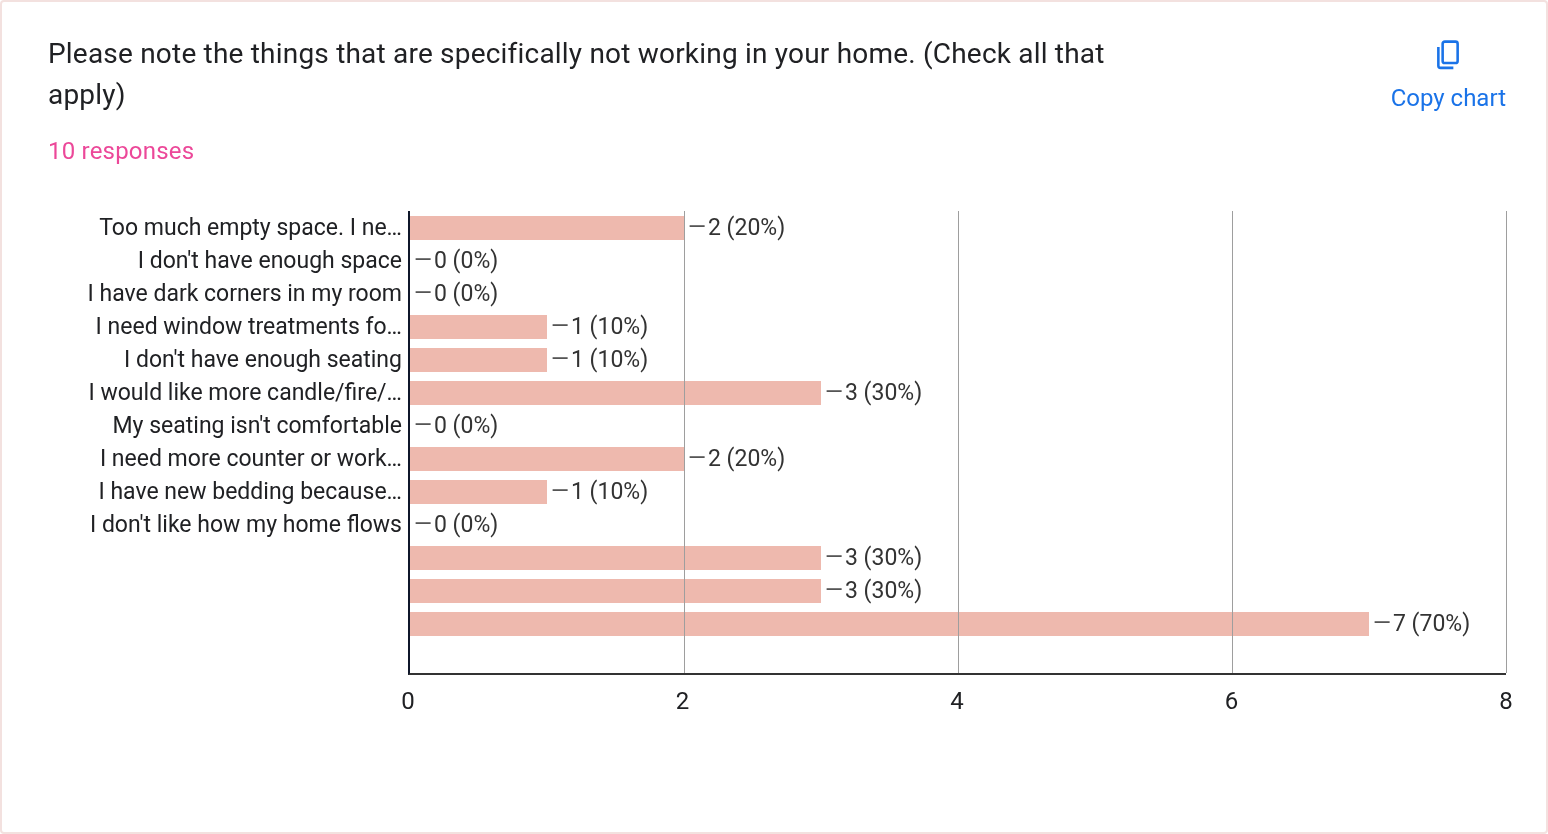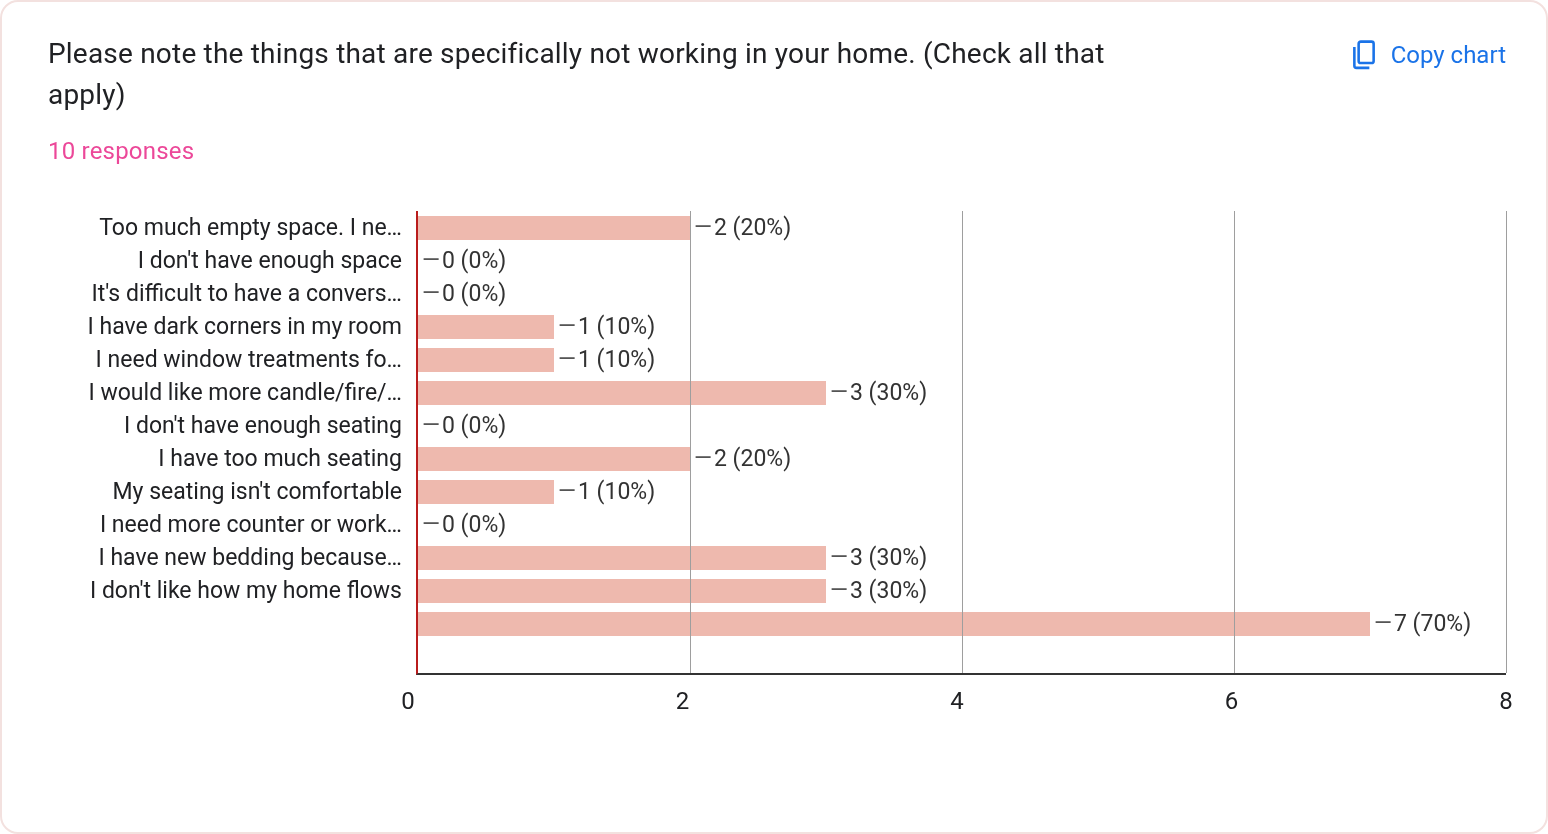--- a/index.html
+++ b/index.html
@@ -15,21 +15,21 @@
     padding: 0;
     background: #ffffff;
     font-family: "Google Sans", "Roboto", "Helvetica Neue", Arial, sans-serif;
     color: var(--text);
   }
   .card {
     box-sizing: border-box;
     width: 1548px;
     height: 834px;
     border: 2px solid var(--border);
-    border-radius: 18px;
+    border-radius: 4px;
     padding: 32px 40px 24px 46px;
   }
   .header {
     display: flex;
     align-items: flex-start;
     justify-content: space-between;
     gap: 40px;
   }
   .title {
     font-size: 28px;
@@ -41,20 +41,21 @@
   }
   .copy {
     display: flex;
     align-items: center;
     gap: 14px;
     color: var(--link);
     font-size: 24px;
     white-space: nowrap;
     margin-top: 6px;
     cursor: pointer;
+    flex-direction: column;
   }
   .copy svg { display: block; }
   .responses {
     font-size: 24px;
     color: #ec4899;
     margin-top: 22px;
     letter-spacing: 0.2px;
   }
 
   
@@ -85,23 +86,22 @@
   }
 
   .plot {
     position: relative;
     flex: 1 1 auto;
     min-width: 0;
   }
   .plot-area {
     position: relative;
     height: 462px; 
-    border-left: 2px solid #b91c1c;
+    border-left: 2px solid #0f172a;
     border-bottom: 2px solid #333;
-    margin-left: 8px;
   }
   .gridline {
     position: absolute;
     top: 0;
     bottom: 0;
     width: 0;
     border-left: 1px solid var(--grid);
   }
   .bars {
     position: absolute;
@@ -162,26 +162,24 @@
     </div>
   </div>
 
   <div class="responses">10 responses</div>
 
   <div class="chart-wrap">
     <div class="chart">
       <div class="ylabels" id="ylabels">
           <div class="ylabel">Too much empty space. I ne…</div>
           <div class="ylabel">I don't have enough space</div>
-          <div class="ylabel">It's difficult to have a convers…</div>
           <div class="ylabel">I have dark corners in my room</div>
           <div class="ylabel">I need window treatments fo…</div>
+          <div class="ylabel">I don't have enough seating</div>
           <div class="ylabel">I would like more candle/fire/…</div>
-          <div class="ylabel">I don't have enough seating</div>
-          <div class="ylabel">I have too much seating</div>
           <div class="ylabel">My seating isn't comfortable</div>
           <div class="ylabel">I need more counter or work…</div>
           <div class="ylabel">I have new bedding because…</div>
           <div class="ylabel">I don't like how my home flows</div>
         </div>
       <div class="plot">
         <div class="plot-area" id="plot-area">
           <div class="bars" id="bars">
               <div class="row">
                 <div class="bar" style="width: 25%; background: rgb(238, 185, 174);"></div>

